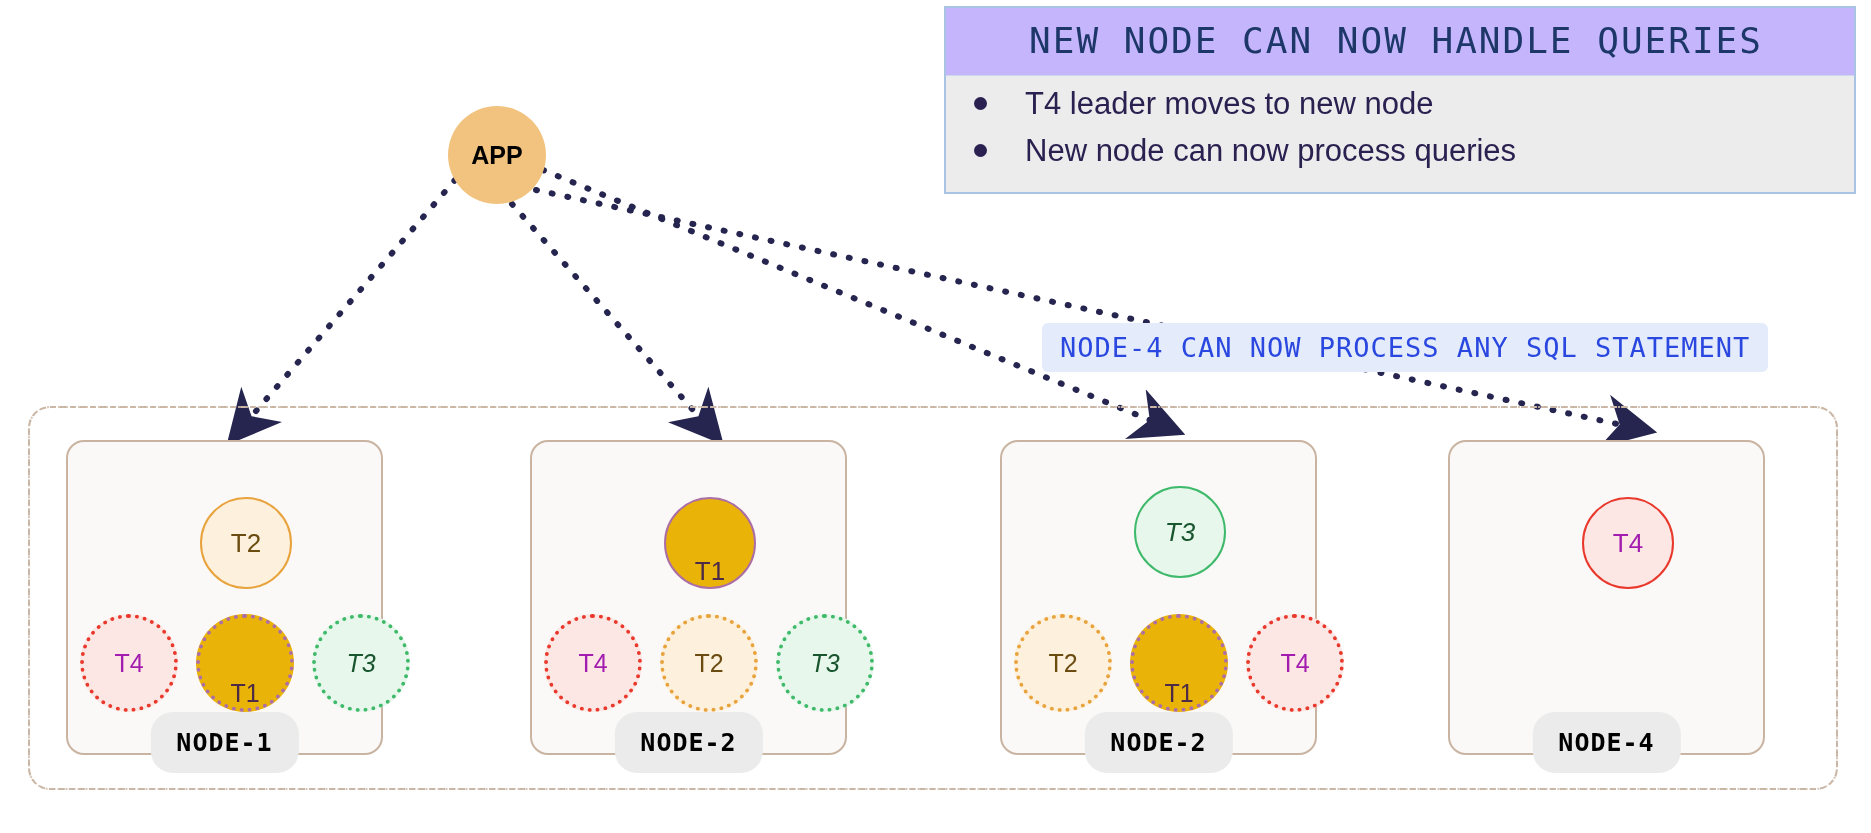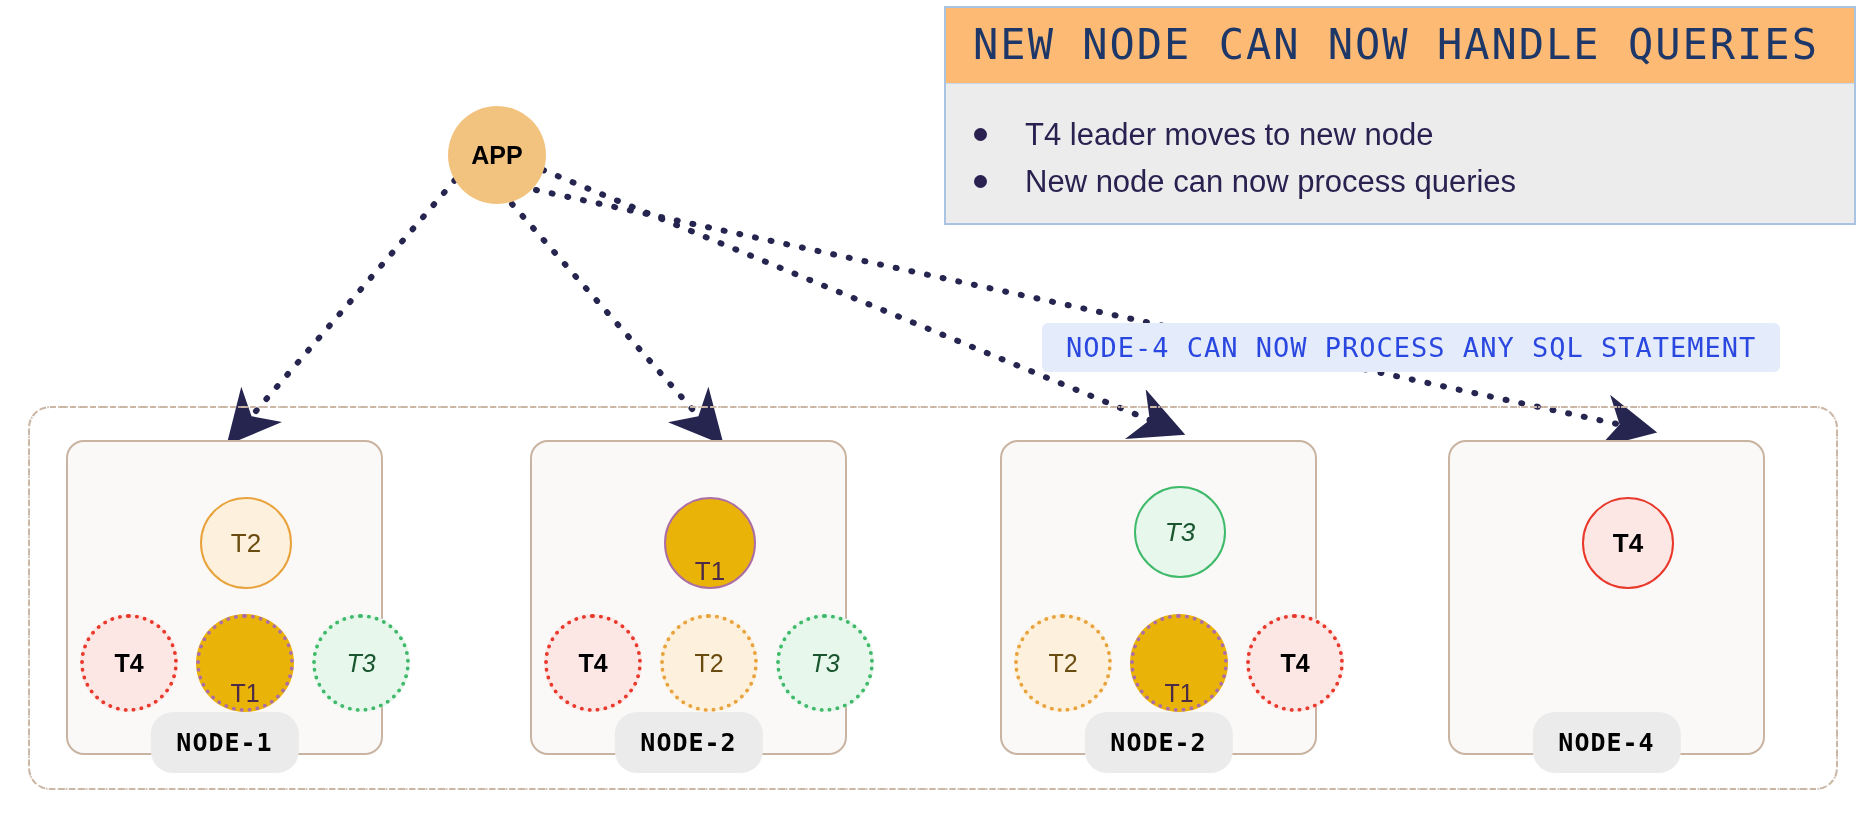--- a/index.html
+++ b/index.html
@@ -89,21 +89,21 @@
     width: 98px;
     height: 98px;
     border-width: 4px;
     border-style: dotted;
     font-size: 25px;
   }
 
   .c-orange { background: #fdf0dc; border-color: #e8a33d; color: #6b4c10; }
   .c-purple { background: #eab308; border-color: #ac6fa5; color: #4b2b47; align-items: flex-end; }
   .c-green  { background: #e8f7ec; border-color: #3fb96a; color: #19562f; font-style: italic; }
-  .c-red    { background: #fce7e4; border-color: #e8392c; color: #000000; font-weight: bold; }
+  .c-red    { background: #fce7e4; border-color: #e8392c; color: #a21caf; }
 
   
   .leader-slot { left: 132px; top: 55px; }
   .leader-slot-high { left: 132px; top: 44px; }
 
   .f1 { left: 12px;  top: 172px; }
   .f2 { left: 128px; top: 172px; }
   .f3 { left: 244px; top: 172px; }
 
   
@@ -141,29 +141,29 @@
     top: 6px;
     width: 912px;
     border: 2px solid #a9c3e2;
     box-sizing: border-box;
     background: #ffffff;
   }
   #info-title {
     text-align: center;
     color: #1d3768;
     font-family: "DejaVu Sans Mono", "Liberation Mono", monospace;
-    font-size: 42px;
+    font-size: 36px;
     letter-spacing: 2px;
     padding: 12px 8px 14px 0;
-    background: #fdba74;
+    background: #c4b5fd;
     white-space: nowrap;
   }
   #info-body {
     background: #ececec;
-    padding: 26px 0 16px 28px;
+    padding: 3px 0 16px 28px;
     border-top: 1px solid #c9d9ec;
   }
   .info-item {
     display: flex;
     align-items: center;
     color: #2a2150;
     font-size: 31px;
     line-height: 1.46;
     margin: 2px 0;
   }
@@ -179,21 +179,21 @@
   
   #callout {
     position: absolute;
     left: 1042px;
     top: 323px;
     background: #e4ecfb;
     color: #2a48e0;
     font-family: "DejaVu Sans Mono", "Liberation Mono", monospace;
     font-size: 27px;
     letter-spacing: 1px;
-    padding: 9px 24px;
+    padding: 9px 18px;
     border-radius: 6px;
     white-space: nowrap;
   }
 </style>
 </head>
 <body>
 
 <svg id="arrow-layer" viewBox="0 0 1871 833">
   <defs>
     <marker id="ah" markerWidth="9" markerHeight="9" refX="3" refY="4.5" orient="auto" markerUnits="strokeWidth">

